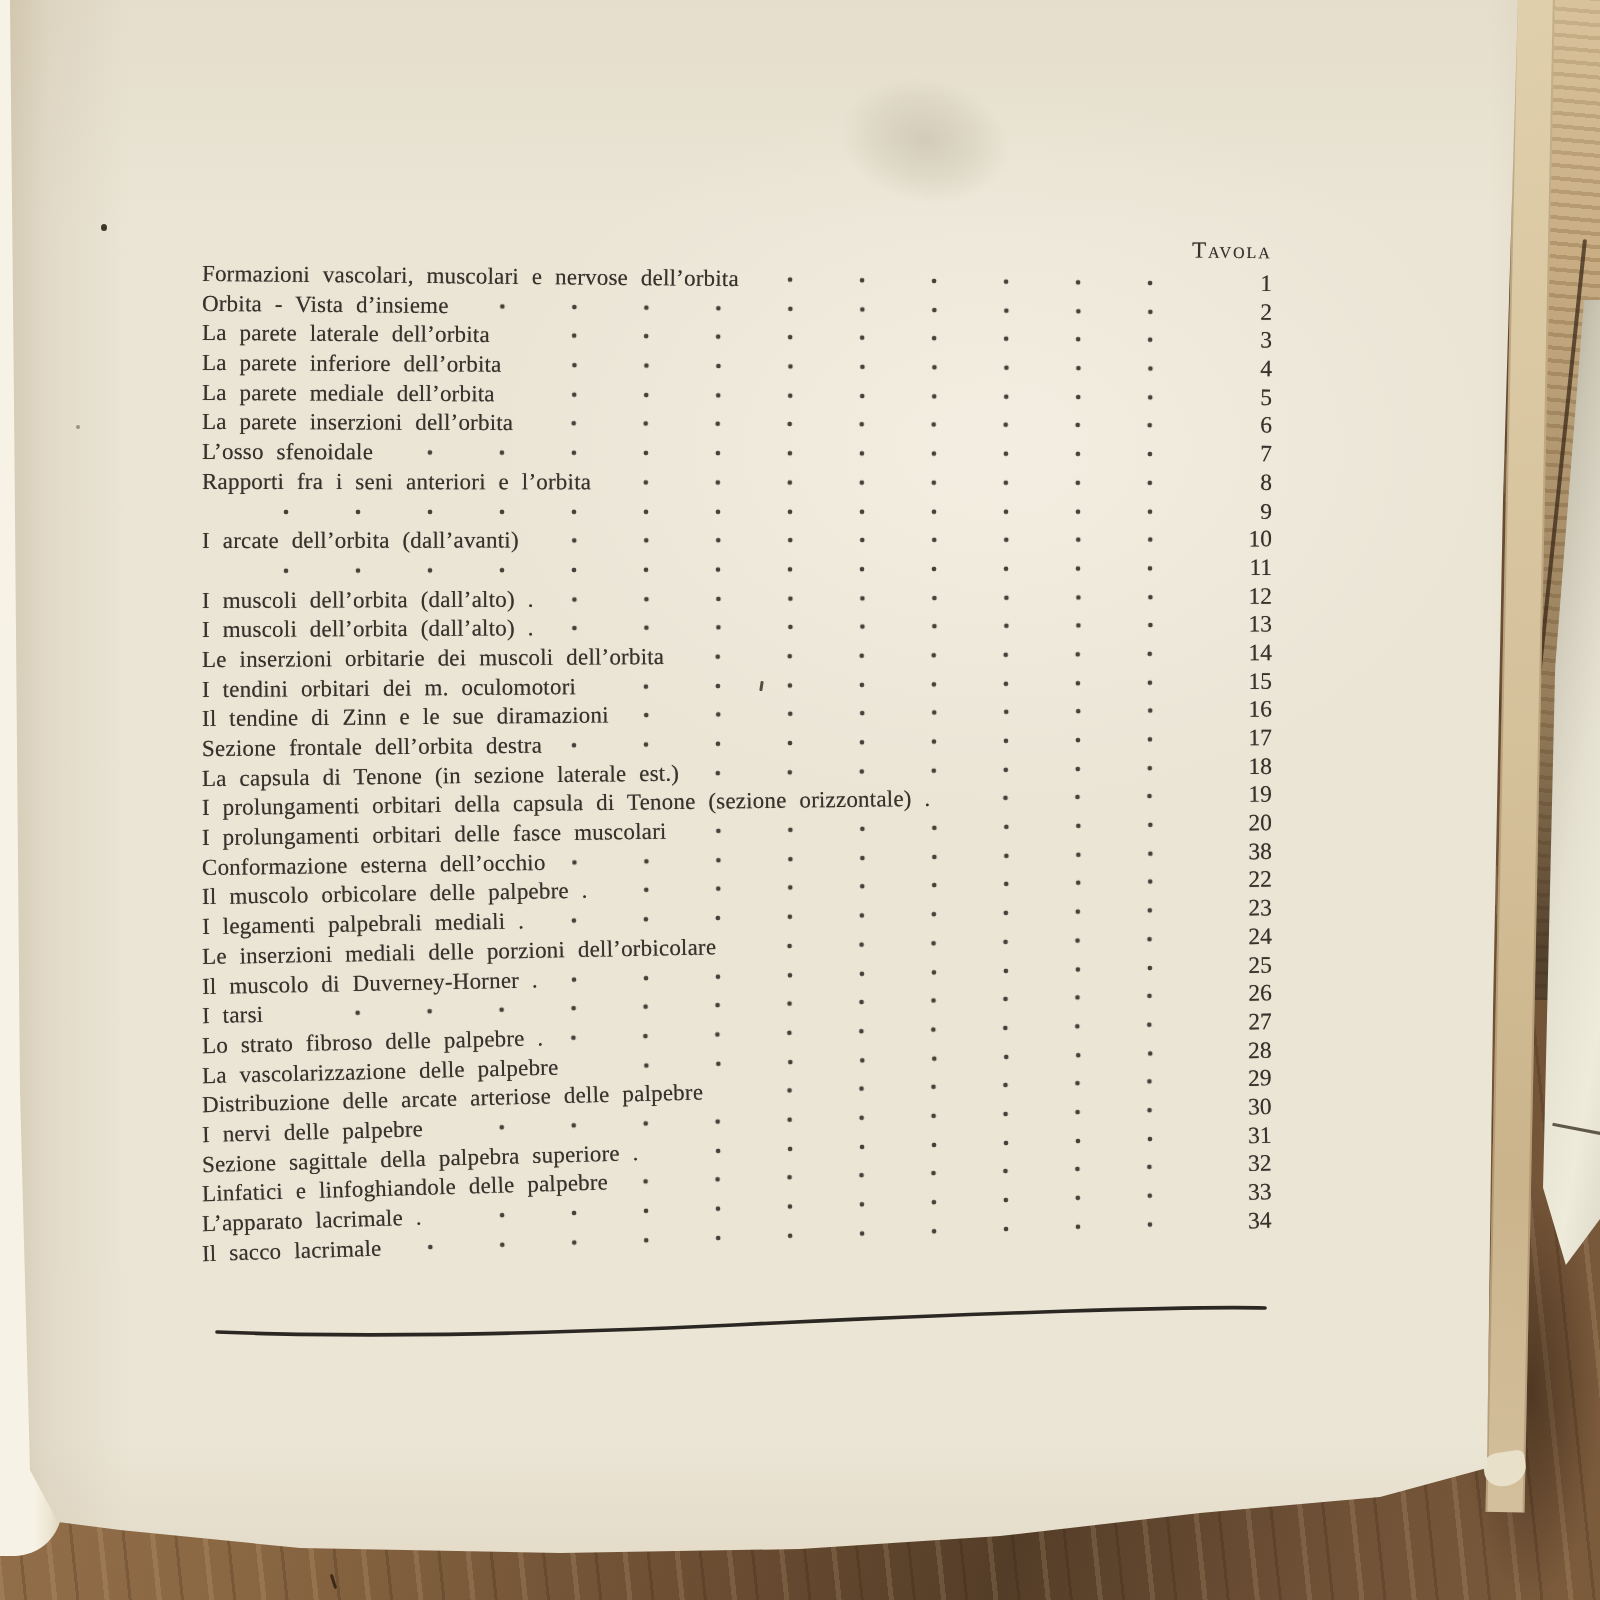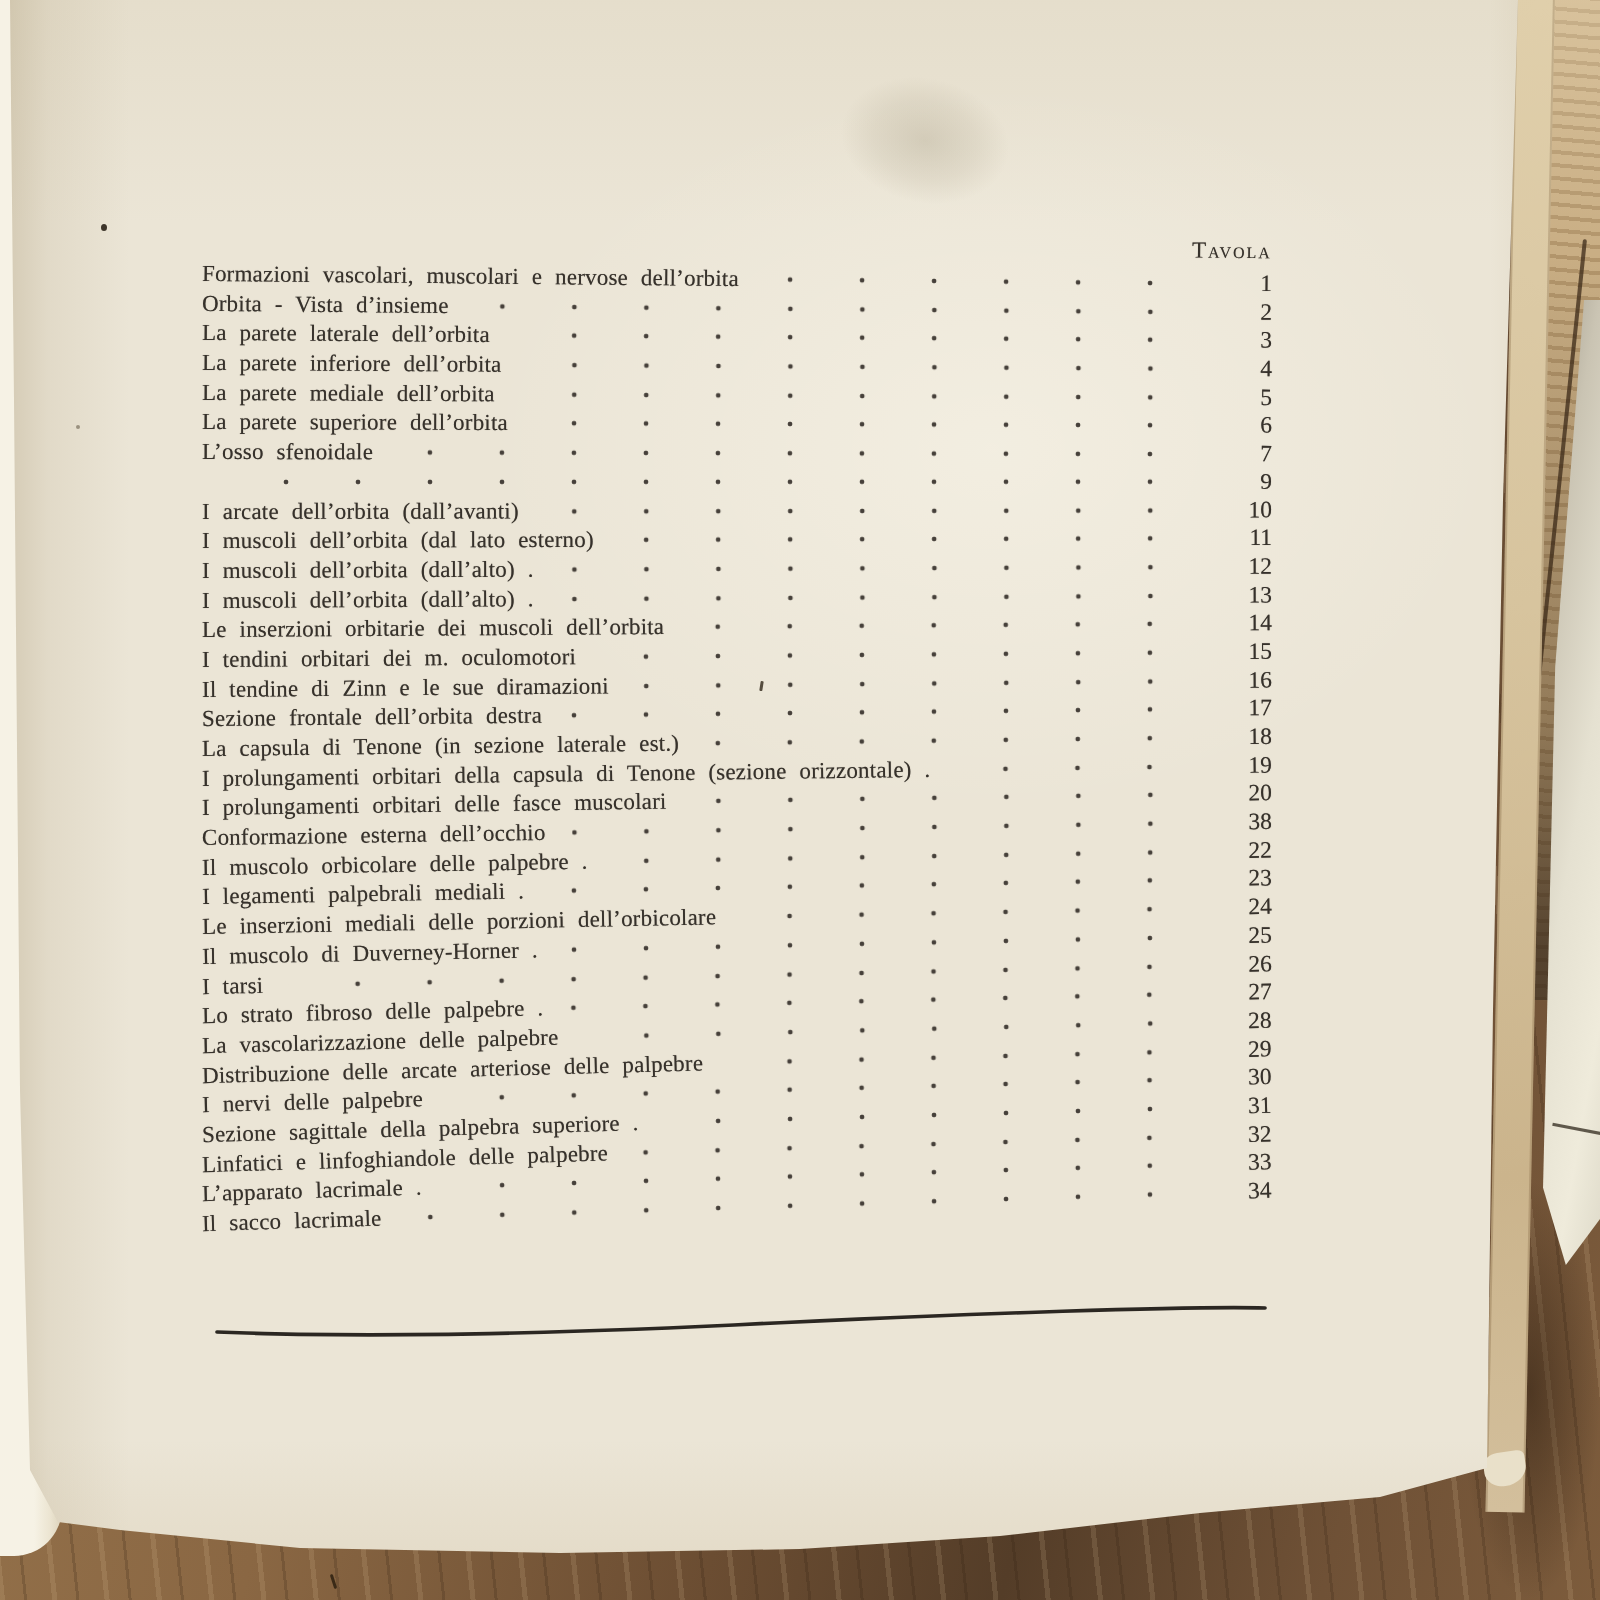--- a/index.html
+++ b/index.html
@@ -139,45 +139,49 @@
     <span class="num">4</span>
   </div>
 
   <div class="row" style="--i: 4;">
     <span class="title">La parete mediale dell’orbita</span>
     <span class="leader"></span>
     <span class="num">5</span>
   </div>
 
   <div class="row" style="--i: 5;">
-    <span class="title">La parete superiore dell’orbita</span>
+    <span class="title">La parete inserzioni dell’orbita</span>
     <span class="leader"></span>
     <span class="num">6</span>
   </div>
 
   <div class="row" style="--i: 6;">
     <span class="title">L’osso sfenoidale</span>
     <span class="leader"></span>
     <span class="num">7</span>
   </div>
 
+  <div class="row" style="--i: 7;">
+    <span class="title">Rapporti fra i seni anteriori e l’orbita</span>
+    <span class="leader"></span>
+    <span class="num">8</span>
+  </div>
 
   <div class="row" style="--i: 8;">
     <span class="leader"></span>
     <span class="num">9</span>
   </div>
 
   <div class="row" style="--i: 9;">
     <span class="title">I arcate dell’orbita (dall’avanti)</span>
     <span class="leader"></span>
     <span class="num">10</span>
   </div>
 
   <div class="row" style="--i: 10;">
-    <span class="title">I muscoli dell’orbita (dal lato esterno)</span>
     <span class="leader"></span>
     <span class="num">11</span>
   </div>
 
   <div class="row" style="--i: 11;">
     <span class="title">I muscoli dell’orbita (dall’alto) .</span>
     <span class="leader"></span>
     <span class="num">12</span>
   </div>
 

